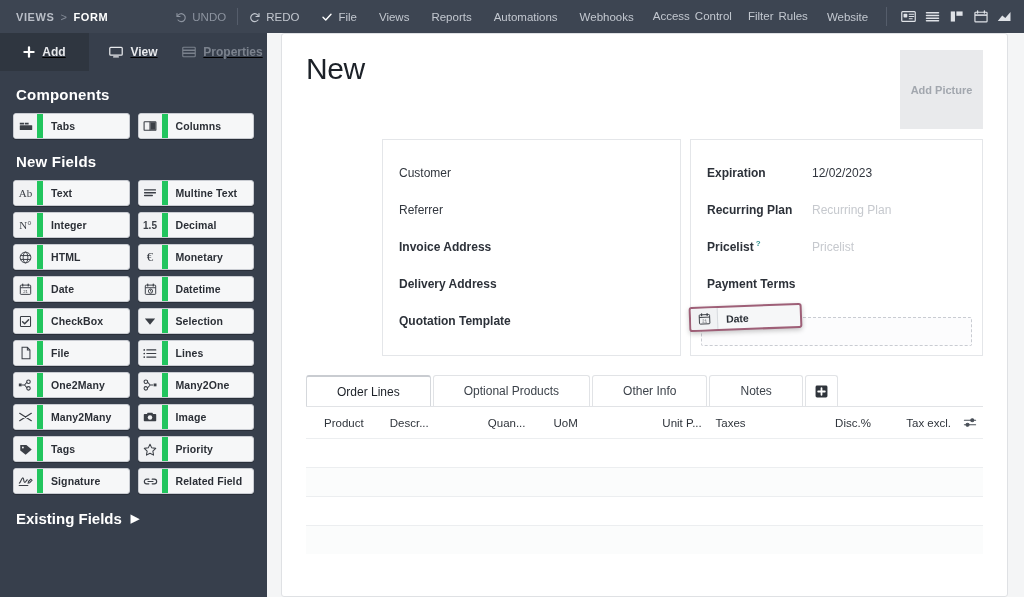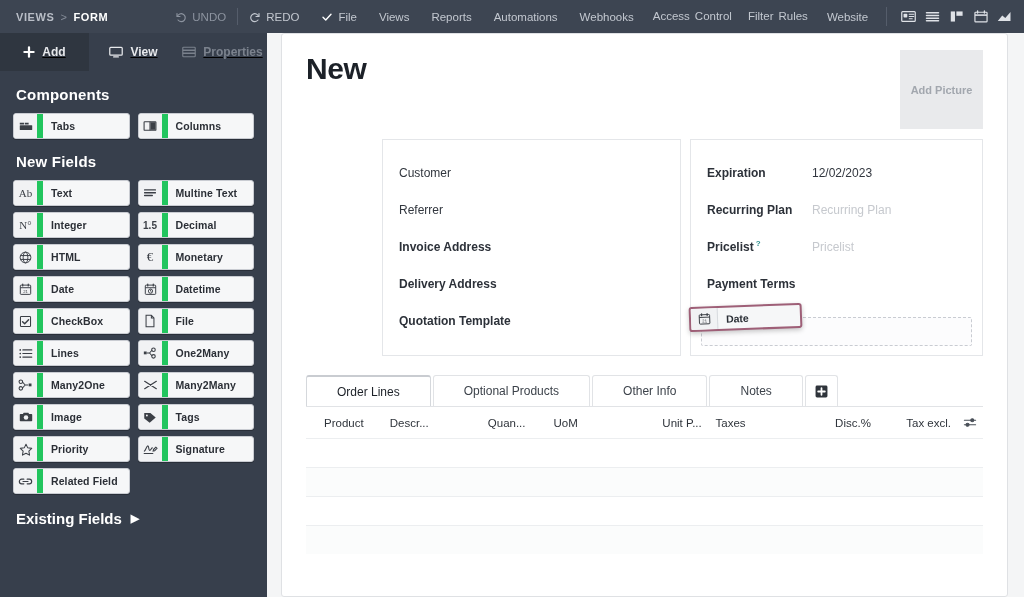--- a/index.html
+++ b/index.html
@@ -120,21 +120,21 @@
     width: 0; height: 0; border-top: 7px solid transparent; border-bottom: 7px solid transparent;
     border-left: 9px solid #8fc2a0;
   }
 
   .sheet-wrap { flex: 1 1 auto; padding: 0 16px 0 14px; min-height: 0; overflow: hidden; }
   .sheet {
     background: #ffffff; border: 1px solid #dfe1e4; border-radius: 3px;
     height: 100%; padding: 20px 24px 0 24px; position: relative;
   }
   .title-row { display: flex; align-items: flex-start; }
-  .rec-title { font-size: 30px; font-weight: 700; color: #1c2128; letter-spacing: -.4px; line-height: 1; }
+  .rec-title { font-size: 30px; font-weight: 400; color: #1c2128; letter-spacing: -.4px; line-height: 1; }
   .addpic {
     margin-left: auto; width: 83px; height: 79px; background: #e9eaec;
     display: flex; align-items: center; justify-content: center;
     color: #a2a7ae; font-size: 11px; font-weight: 700; margin-top: -4px;
   }
 
   .groups { display: flex; margin-top: 10px; justify-content: flex-end; }
   .group {
     border: 1px solid #e4e6e9; padding: 14px 16px 16px 16px; position: relative;
   }
@@ -424,20 +424,28 @@
           <div class="fcard">
             <span class="fic">
               <svg width="13" height="13" viewBox="0 0 16 16" fill="none" stroke="#3b3f46" stroke-width="1.3">
                 <rect x="1.8" y="1.8" width="12.4" height="12.4" rx="1"></rect>
                 <path d="M4.4 8.2 7 10.8l4.8-5" stroke-width="1.8" stroke-linecap="round" stroke-linejoin="round"></path>
               </svg>
             </span>
             <span class="flab">CheckBox</span>
           </div>
 
+          <div class="fcard">
+            <span class="fic">
+              <svg width="12" height="9" viewBox="0 0 14 10" fill="#3b3f46">
+                  <path d="M1 1.6h12L7 8.8z"></path>
+                </svg>
+            </span>
+            <span class="flab">Selection</span>
+          </div>
 
           <div class="fcard">
             <span class="fic">
               <svg width="12" height="14" viewBox="0 0 14 16" fill="none" stroke="#3b3f46" stroke-width="1.2">
                 <path d="M2.4 1.4h6.2l3 3v10.2H2.4z"></path>
                   <path d="M8.6 1.4v3h3"></path>
               </svg>
             </span>
             <span class="flab">File</span>
           </div>

